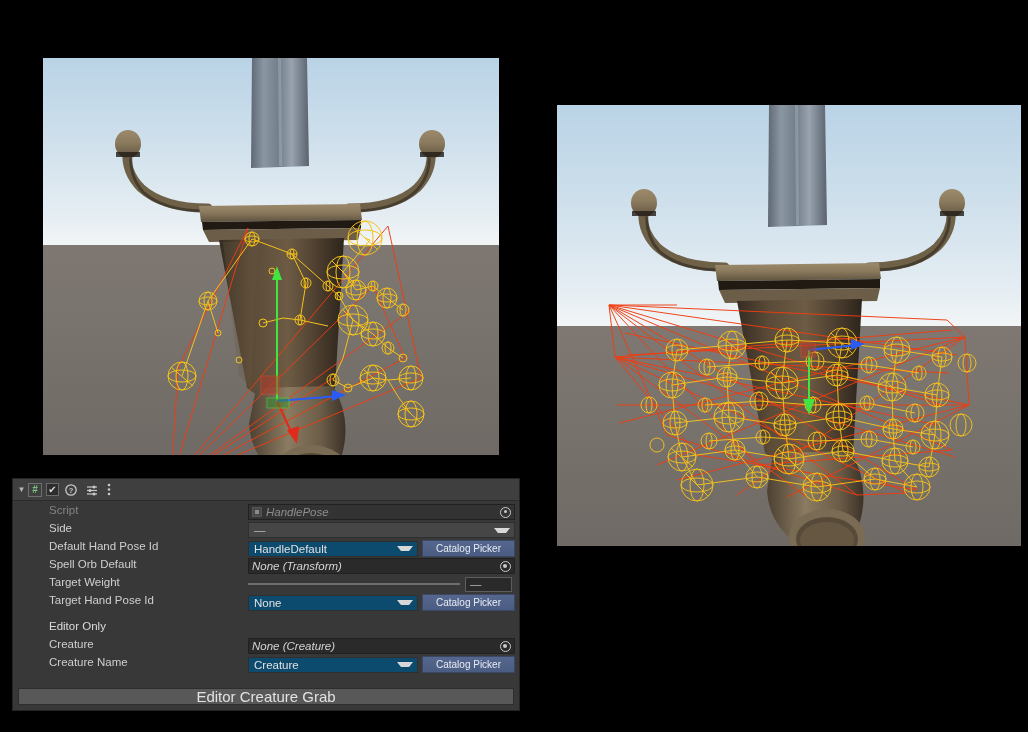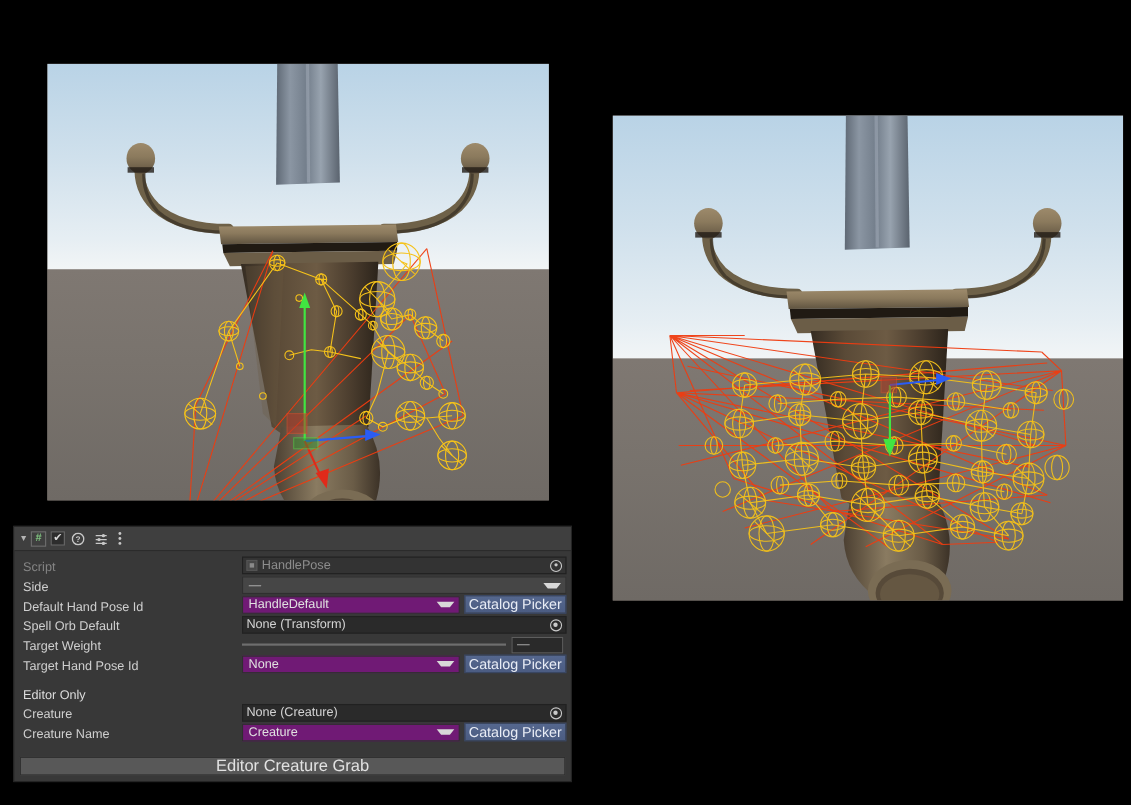--- a/index.html
+++ b/index.html
@@ -101,24 +101,25 @@
     flex: 1;
     white-space: nowrap;
   }
   .hdr-icons { display: flex; align-items: center; gap: 9px; padding-right: 4px; }
   .hdr-icon { color: #c8c8c8; display: flex; align-items: center; }
 
   .insp-body { padding: 3px 0 4px 0; }
 
   .row {
     display: flex;
-    align-items: flex-end;
+    align-items: flex-start;
     height: 18px;
     padding: 0 4px 0 8px;
     box-sizing: border-box;
+    margin-left: 28px;
   }
   .row-label {
     width: 199px;
     flex: 0 0 199px;
     color: #cfcfcf;
     font-size: 11.5px;
     white-space: nowrap;
     overflow: hidden;
   }
   .row-label.dim { color: #848484; }
@@ -129,20 +130,21 @@
   .objfield {
     flex: 1;
     height: 16px;
     background: #2a2a2a;
     border: 1px solid #212121;
     display: flex;
     align-items: center;
     padding: 0 2px 0 3px;
     box-sizing: border-box;
     min-width: 0;
+    font-style: italic;
   }
   .objfield.dim { background: #333333; }
   .obj-icon {
     width: 10px; height: 10px;
     background: #4c4c4c;
     border: 1px solid #5c5c5c;
     margin-right: 4px;
     position: relative;
     flex: 0 0 10px;
     box-sizing: border-box;
@@ -180,21 +182,21 @@
     width: 4px; height: 4px;
     background: #c9c9c9;
     border-radius: 50%;
   }
   .obj-target.thin { border-width: 1px; }
   .obj-target.thin::after { left: 2.5px; top: 2.5px; width: 3px; height: 3px; }
 
   
   .dropdown {
     height: 16px;
-    background: #701a75;
+    background: #0c4a6e;
     border: 1px solid #2f2f2f;
     display: flex;
     align-items: center;
     padding: 0 2px 0 5px;
     box-sizing: border-box;
     min-width: 0;
     flex: 1;
   }
   .dd-text {
     flex: 1;
@@ -218,21 +220,21 @@
   .dropdown.flat { background: #464646; }
 
   
   .btn-catalog {
     flex: 0 0 93px;
     height: 17px;
     margin-left: 4px;
     background: linear-gradient(to bottom, #55678e 0%, #4b5c82 100%);
     border: 1px solid #3a4866;
     color: #e8ecf5;
-    font-size: 13px;
+    font-size: 10px;
     display: flex;
     align-items: center;
     justify-content: center;
     box-sizing: border-box;
     white-space: nowrap;
   }
 
   
   .slider-wrap {
     flex: 1;

